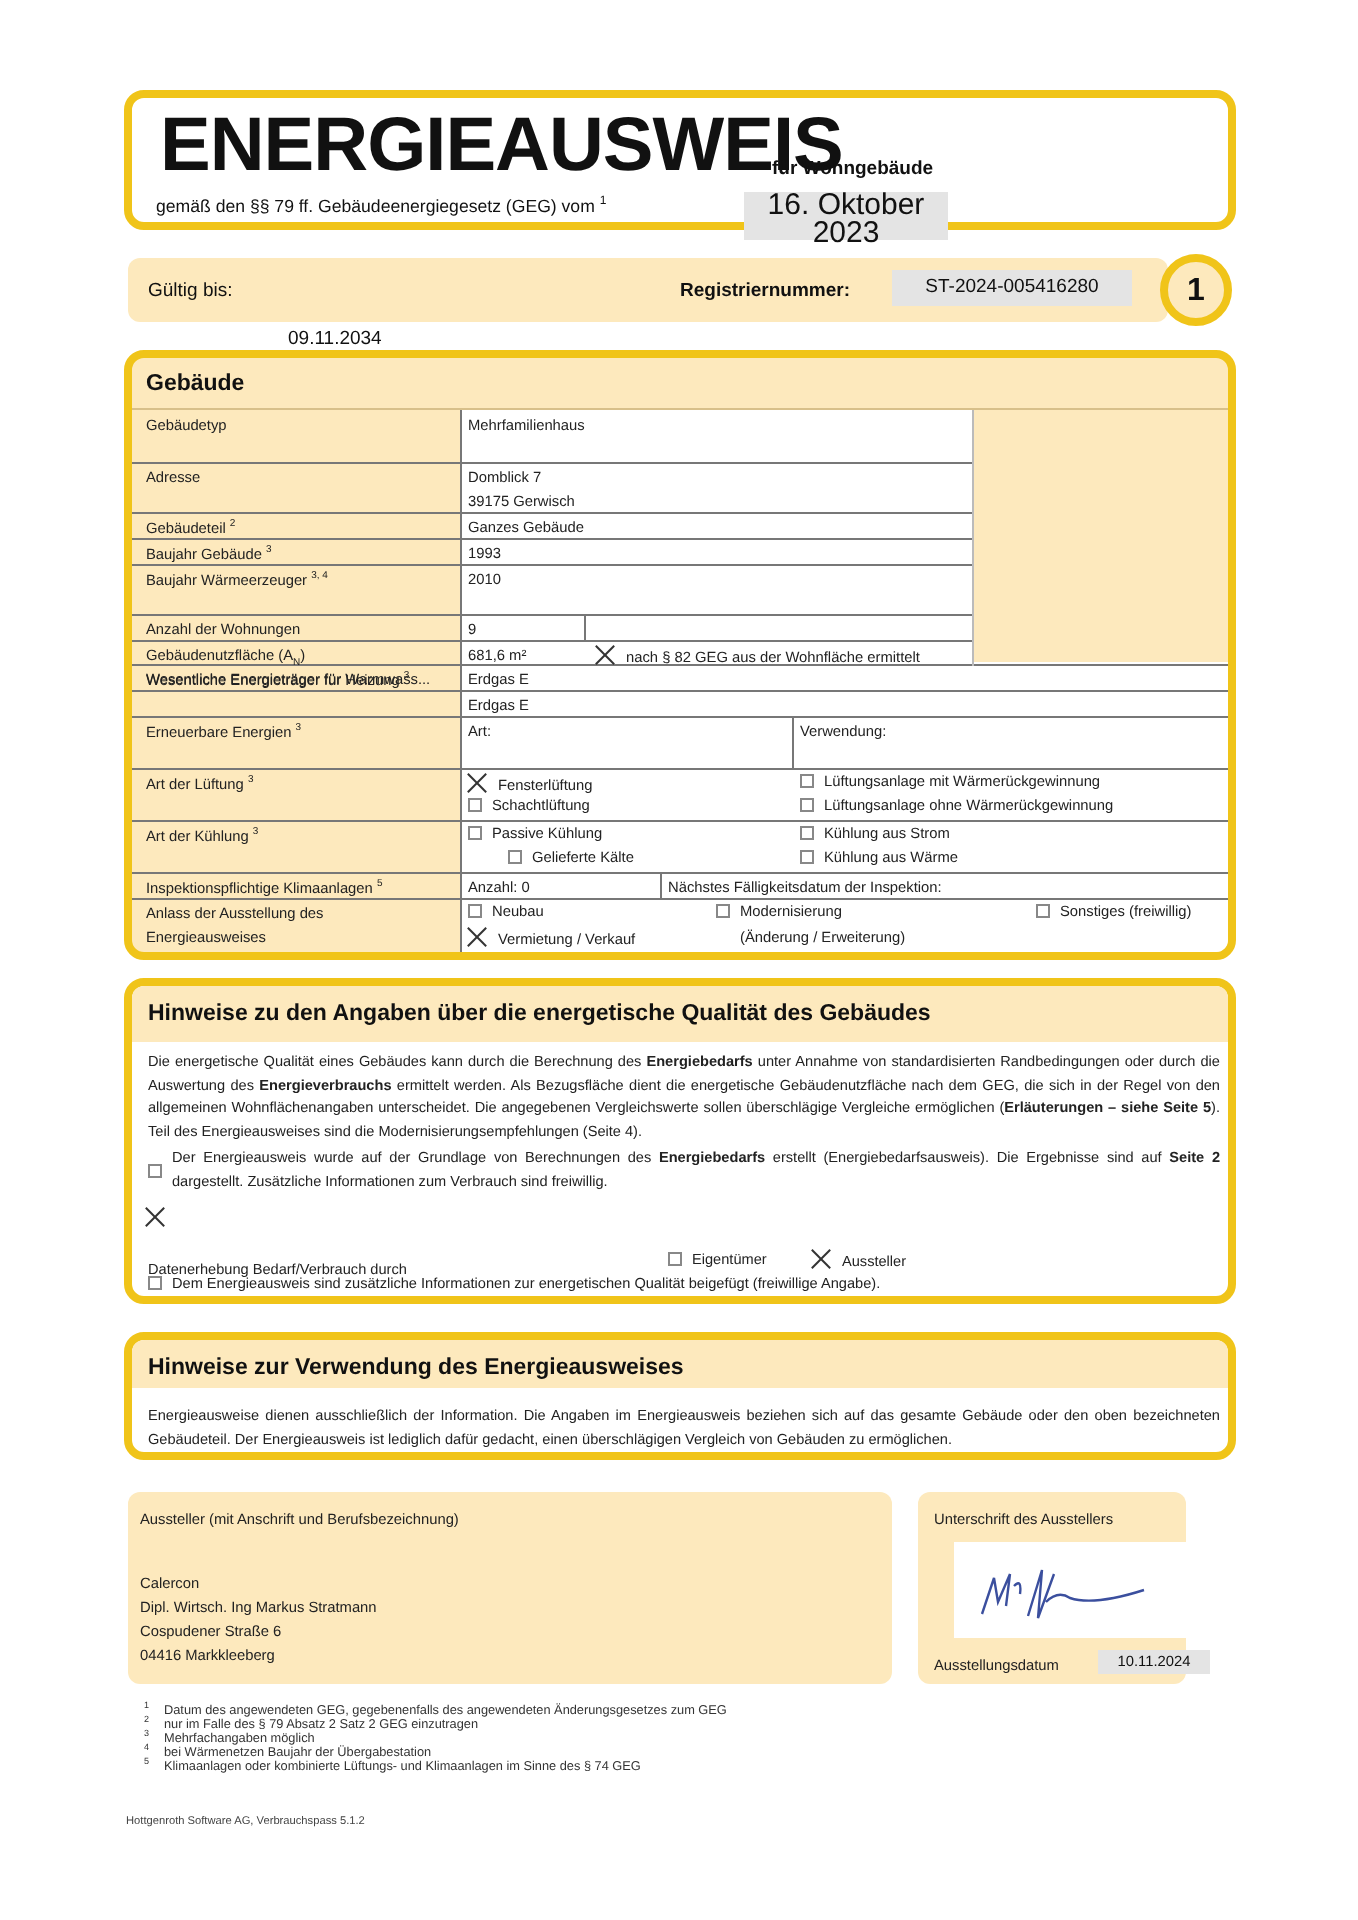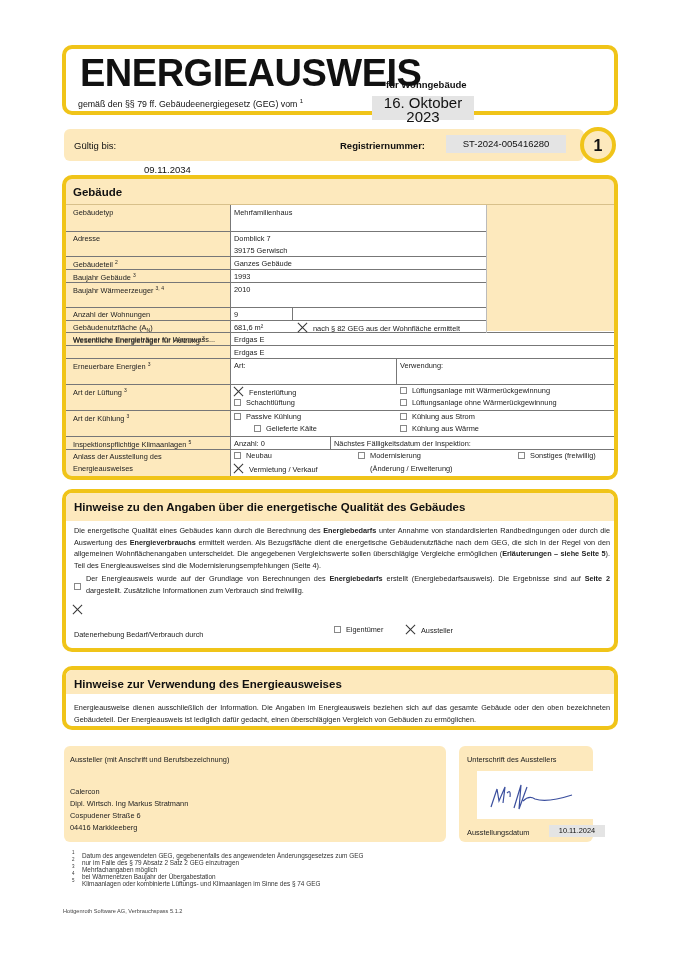--- a/index.html
+++ b/index.html
@@ -164,20 +164,21 @@
 
   <div class="abs" style="left:8px;top:82px;"><span class="cb"></span></div>
   <div class="para" style="left:20px;top:80px;width:524px;"><span>Der Energieausweis wurde auf der Grundlage von Berechnungen des </span><b>Energiebedarfs</b><span> erstellt (Energiebedarfsausweis). Die Ergebnisse sind auf </span><b>Seite 2</b><span> dargestellt. Zusätzliche Informationen zum Verbrauch sind freiwillig.</span></div>
 
   <div class="abs" style="left:7px;top:106px;"><span class="cb checked big"></span></div>
 
   <div class="t-val" style="left:8px;top:137px;font-size:7.3px;">Datenerhebung Bedarf/Verbrauch durch</div>
   <div class="t-val" style="left:268px;top:132px;font-size:7.3px;"><span class="cb"></span><span>Eigentümer</span></div>
   <div class="t-val" style="left:340px;top:131px;font-size:7.3px;"><span class="cb checked big"></span><span>Aussteller</span></div>
 
+  <div class="t-val" style="left:8px;top:144px;font-size:7.3px;"><span class="cb"></span><span>Dem Energieausweis sind zusätzliche Informationen zur energetischen Qualität beigefügt (freiwillige Angabe).</span></div>
 </div>
 
 <div class="abs yellow-box" id="hint2-box">
   <div class="hint-head" style="height:24px;">
     <div class="hint-title">Hinweise zur Verwendung des Energieausweises</div>
   </div>
   <div class="para" style="left:8px;top:32px;width:536px;">Energieausweise dienen ausschließlich der Information. Die Angaben im Energieausweis beziehen sich auf das gesamte Gebäude oder den oben bezeichneten Gebäudeteil. Der Energieausweis ist lediglich dafür gedacht, einen überschlägigen Vergleich von Gebäuden zu ermöglichen.</div>
 </div>
 
 <div class="abs cream" id="issuer-box">

